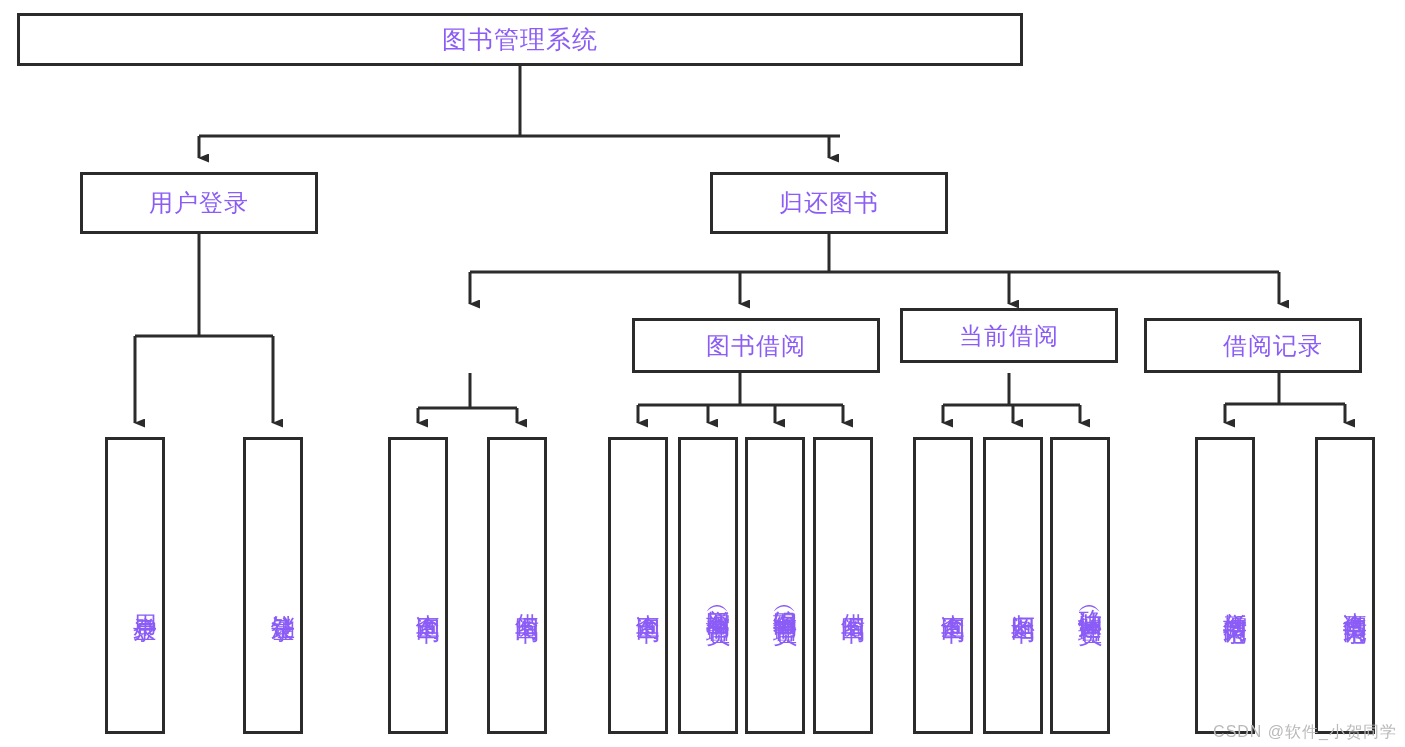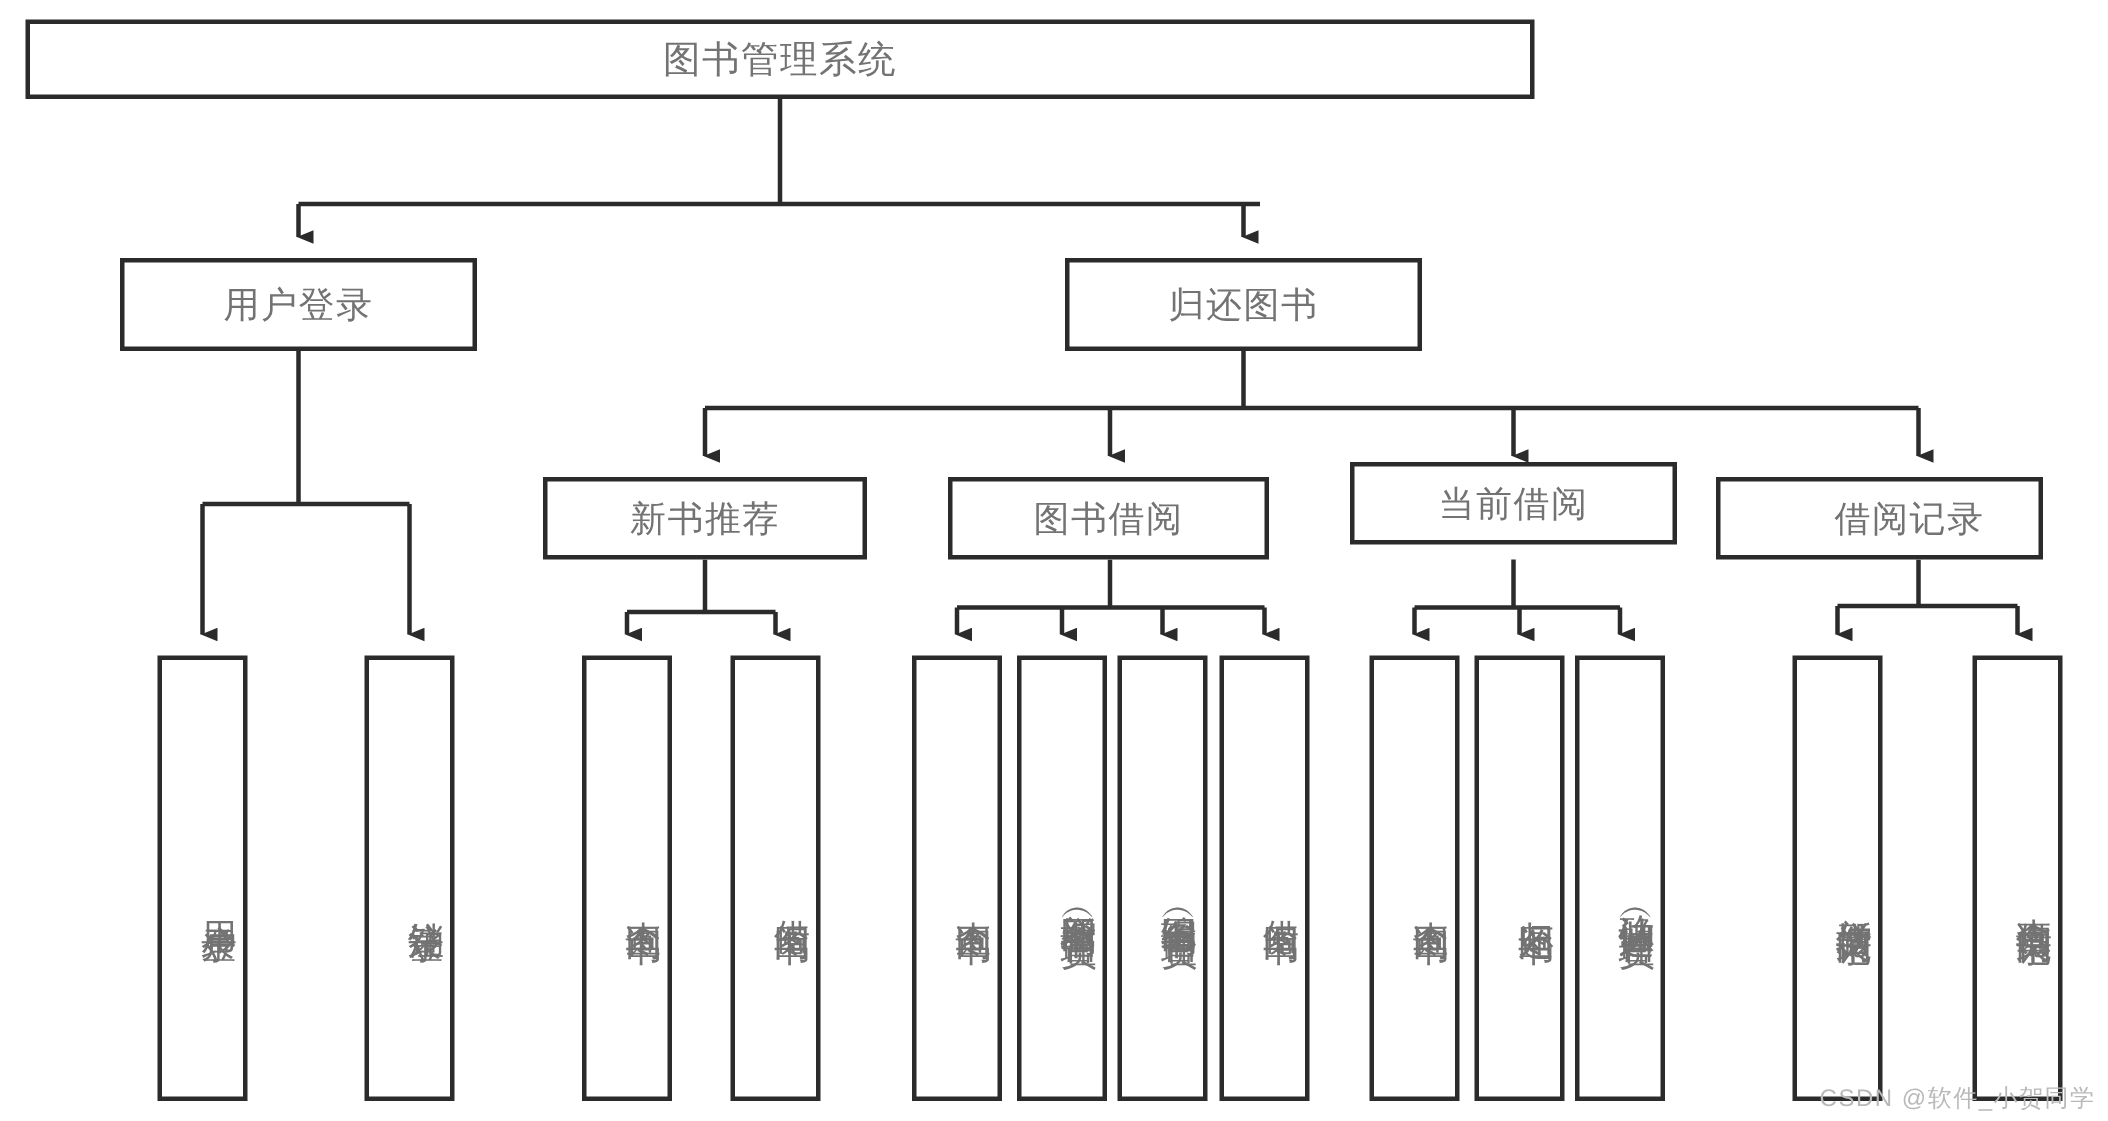--- a/index.html
+++ b/index.html
@@ -1,20 +1,20 @@
 <!DOCTYPE html>
 <html><head>
 <meta charset="utf-8">
 <style>
   html,body{margin:0;padding:0;background:#ffffff;}
   body{font-family:"Liberation Sans","DejaVu Sans",sans-serif;}
   #canvas{position:relative;width:1405px;height:747px;background:#ffffff;overflow:hidden;}
   #wires{position:absolute;left:0;top:0;width:1405px;height:747px;pointer-events:none;}
   .node{position:absolute;box-sizing:border-box;border:3px solid #2b2b2b;background:#ffffff;
-        display:flex;align-items:center;justify-content:center;color:#737373;}
+        display:flex;align-items:center;justify-content:center;color:#8b5cf6;}
   .node.h{font-size:24px;letter-spacing:1px;}
   .node.v{writing-mode:vertical-rl;text-orientation:upright;font-size:24px;
           line-height:1.42;letter-spacing:2px;padding-top:26px;align-items:flex-start;justify-content:center;}
   #root-node{font-size:25px;}
   #watermark{position:absolute;right:8px;bottom:4px;font-size:16px;color:#b9b9b9;
              letter-spacing:1px;white-space:nowrap;}
 </style>
 </head>
 <body>
 
@@ -68,22 +68,21 @@
       <path d="M1225,404 L1225,423" marker-end="url(#arw)"></path>
       <path d="M1345,404 L1345,423" marker-end="url(#arw)"></path>
     </g>
   </svg>
 
   <div class="node h" id="root-node" style="left:17px;top:13px;width:1006px;height:53px;">图书管理系统</div>
 
   <div class="node h" style="left:80px;top:172px;width:238px;height:62px;">用户登录</div>
   <div class="node h" style="left:710px;top:172px;width:238px;height:62px;">归还图书</div>
 
-  <div class="node h" style="left:362px;top:318px;width:216px;height:55px;">新书推荐</div>
-  <div class="node h" style="left:632px;top:318px;width:214px;height:55px;">图书借阅</div>
+  <div class="node h" style="left:632px;top:318px;width:248px;height:55px;">图书借阅</div>
   <div class="node h" style="left:900px;top:308px;width:218px;height:55px;">当前借阅</div>
   <div class="node h" style="left:1144px;top:318px;width:218px;height:55px;padding-left:40px;">借阅记录</div>
 
   <div class="node v" style="left:105px;top:437px;width:60px;height:297px;">用户登录</div>
   <div class="node v" style="left:243px;top:437px;width:60px;height:297px;">注销登录</div>
   <div class="node v" style="left:388px;top:437px;width:60px;height:297px;">查询图书</div>
   <div class="node v" style="left:487px;top:437px;width:60px;height:297px;">借阅图书</div>
   <div class="node v" style="left:608px;top:437px;width:60px;height:297px;">查询图书</div>
   <div class="node v" style="left:678px;top:437px;width:60px;height:297px;">新增图书（管理员）</div>
   <div class="node v" style="left:745px;top:437px;width:60px;height:297px;">编辑图书（管理员）</div>

